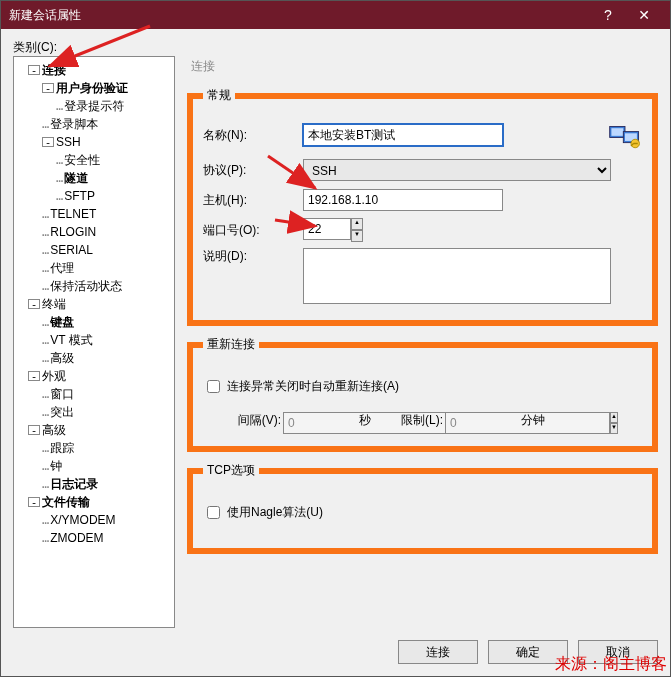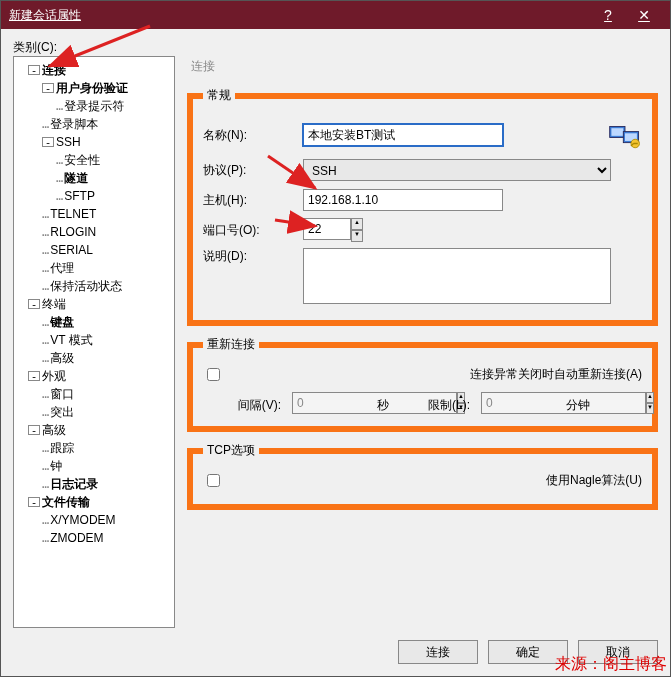--- a/index.html
+++ b/index.html
@@ -1,18 +1,18 @@
 <!DOCTYPE html>
 <html><head>
   <meta charset="utf-8">
   <style>
     * { box-sizing: border-box; font-family: "Microsoft YaHei", sans-serif; font-size: 12px; }
     body { margin: 0; width: 671px; height: 677px; background: #f0f0f0; border: 1px solid #555; }
     
-    .titlebar { height: 28px; background: #6f1a2a; color: #fff; display: flex; align-items: center; padding: 0 8px; text-decoration: underline; }
+    .titlebar { height: 28px; background: #6f1a2a; color: #fff; display: flex; align-items: center; padding: 0 8px; }
     .titlebar .title { flex: 1; }
     .titlebar .btn { width: 36px; height: 28px; display: flex; align-items: center; justify-content: center; font-size: 14px; }
     
     .content { padding: 10px 12px 8px 12px; display: flex; flex-direction: column; height: calc(100% - 28px); }
     .cat-label { margin-bottom: 0; }
     .main-row { display: flex; gap: 12px; flex: 1; min-height: 0; }
     
     .tree-panel { width: 162px; border: 1px solid #888; background: #fff; padding: 4px 0; overflow: hidden; }
     .tree-item { display: flex; align-items: center; height: 18px; padding-right: 4px; white-space: nowrap; cursor: default; }
     .tree-item.bold > .lbl { font-weight: bold; }
@@ -33,24 +33,24 @@
     .form-row textarea { width: 308px; height: 56px; resize: none; }
     .form-row .spinner { width: 60px; height: 24px; display: flex; }
     .form-row .spinner input { width: 48px; border: 1px solid #888; padding: 2px 4px; }
     .form-row .spinner .arrows { display: flex; flex-direction: column; width: 14px; }
     .form-row .spinner .arrows span { flex: 1; border: 1px solid #888; background: #e8e8e8; font-size: 6px; text-align: center; line-height: 1; }
     input.highlight { outline: 2px solid #2a6cc7; outline-offset: -1px; }
     input:disabled, textarea:disabled { background: #f4f4f4; color: #888; }
     
     .icon-computers { width: 34px; height: 34px; margin-left: auto; }
     
-    .checkbox-row { display: flex; align-items: center; gap: 4px; margin: 4px 0; justify-content: space-between; }
+    .checkbox-row { display: flex; align-items: center; gap: 4px; margin: 16px 0; }
     .checkbox-row input { width: 13px; height: 13px; }
     
-    .inline-row { display: flex; align-items: flex-end; gap: 9px; margin: 8px 0 2px 18px; }
+    .inline-row { display: flex; align-items: flex-start; gap: 0; margin: 8px 0 2px 18px; }
     .inline-row .sublabel { width: 60px; text-align: right; margin-right: 2px; }
     .inline-row .numfield { width: 76px; height: 22px; display: flex; }
     .inline-row .numfield input { flex: 1; border: 1px solid #888; padding: 2px 4px; }
     .inline-row .numfield .arrows { display: flex; flex-direction: column; width: 14px; }
     .inline-row .numfield .arrows span { flex: 1; border: 1px solid #888; background: #e8e8e8; font-size: 6px; text-align: center; line-height: 1; }
     .inline-row .unit { width: 24px; }
     
     .button-row { display: flex; justify-content: flex-end; gap: 10px; padding: 12px 0 4px 0; }
     .button-row button { width: 80px; height: 24px; border: 1px solid #888; background: #e8e8e8; cursor: pointer; }
     

